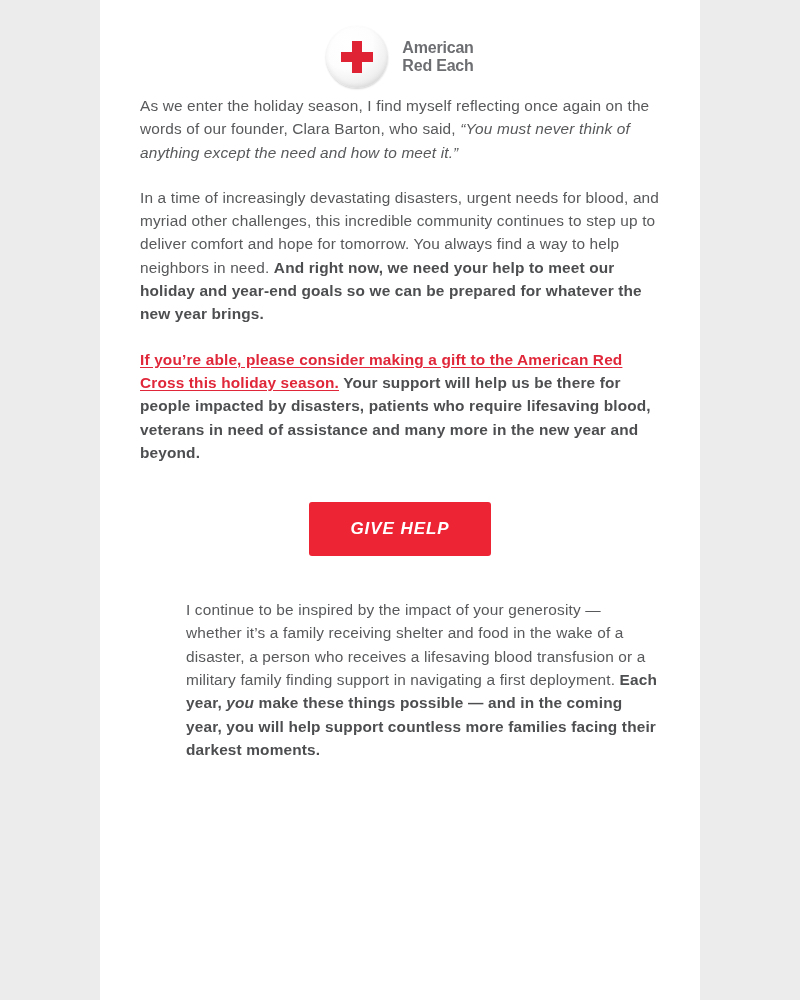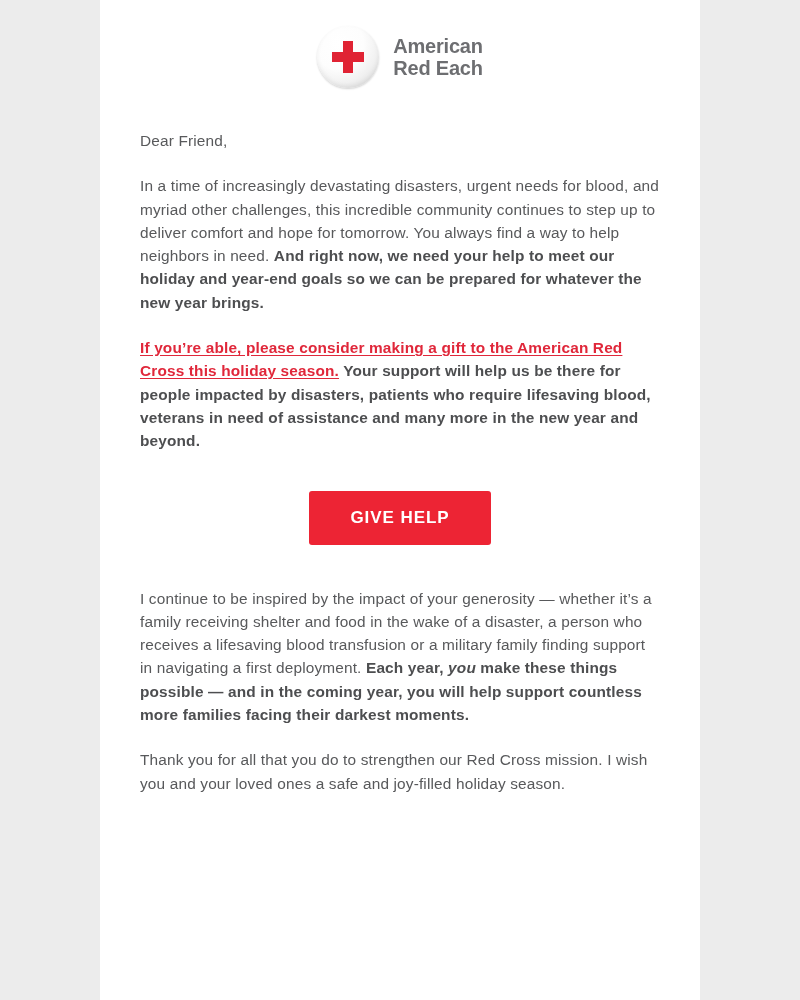--- a/index.html
+++ b/index.html
@@ -55,42 +55,42 @@
     border-radius: 50%;
     background: radial-gradient(circle at 34% 28%, #ffffff 0%, #fdfdfd 42%, #f1f1f1 66%, #dcdcdc 88%, #cfcfcf 100%);
     box-shadow: 0 1px 2px rgba(0,0,0,0.18), inset 0 -2px 4px rgba(0,0,0,0.06);
     display: flex;
     align-items: center;
     justify-content: center;
   }
   .logo-mark svg { display: block; }
   .logo-wordmark {
     color: #6d6e71;
-    font-size: 20px;
+    font-size: 16px;
     font-weight: bold;
     line-height: 1.12;
     letter-spacing: -0.2px;
     white-space: nowrap;
   }
   .logo-wordmark .l1 { display: block; }
   .logo-wordmark .l2 { display: block; }
 
   
   .body-area {
     padding: 0 40px;
   }
   p.copy {
     color: #58595b;
     font-size: 15.4px;
     line-height: 23.3px;
     margin: 0 0 22px 0;
     letter-spacing: 0.01em;
   }
   p.copy.first { margin-top: 35px; }
-  p.copy.tight-top { margin-top: 0; }
+  p.copy.tight-top { margin-top: 0; margin-left: 46px; }
 
   .b { font-weight: bold; color: #4d4e50; }
   .i { font-style: italic; }
   .bi { font-weight: bold; font-style: italic; color: #4d4e50; }
 
   a.redlink {
     color: #e0273a;
     font-weight: bold;
     text-decoration: underline;
     text-underline-offset: 2px;
@@ -98,20 +98,21 @@
   }
   p.allbold {
     font-weight: bold;
     color: #4d4e50;
   }
 
   
   .cta-wrap {
     text-align: center;
     margin: 38px 0 42px 0;
+    font-style: italic;
   }
   .cta-button {
     display: inline-block;
     background: #ed2434;
     color: #ffffff;
     font-size: 17px;
     font-weight: bold;
     letter-spacing: 0.055em;
     padding: 18px 41px 19px 41px;
     border-radius: 3px;
@@ -137,39 +138,38 @@
         </div>
         <div class="logo-wordmark">
           <span class="l1">American</span>
           <span class="l2">Red Each</span>
         </div>
       </div>
     </div>
 
     <div class="body-area">
 
-      <p class="copy first">Dear Friend,</p>
 
+      <p class="copy">
+        <span>As we enter the holiday season, I find myself reflecting once again on the words of our founder, Clara Barton, who said, </span><span class="i">“You must never think of anything except the need and how to meet it.”</span>
+      </p>
 
       <p class="copy">
         <span>In a time of increasingly devastating disasters, urgent needs for blood, and myriad other challenges, this incredible community continues to step up to deliver comfort and hope for tomorrow. You always find a way to help neighbors in need. </span><span class="b">And right now, we need your help to meet our holiday and year-end goals so we can be prepared for whatever the new year brings.</span>
       </p>
 
       <p class="copy allbold">
         <a class="redlink" href="#">If you’re able, please consider making a gift to the American Red Cross this holiday season.</a><span> Your support will help us be there for people impacted by disasters, patients who require lifesaving blood, veterans in need of assistance and many more in the new year and beyond.</span>
       </p>
 
       <div class="cta-wrap">
         <a class="cta-button" href="#">GIVE HELP</a>
       </div>
 
       <p class="copy tight-top">
         <span>I continue to be inspired by the impact of your generosity — whether it’s a family receiving shelter and food in the wake of a disaster, a person who receives a lifesaving blood transfusion or a military family finding support in navigating a first deployment. </span><span class="b">Each year, </span><span class="bi">you</span><span class="b"> make these things possible — and in the coming year, you will help support countless more families facing their darkest moments.</span>
       </p>
 
 
-      <p class="copy">
-        <span>Thank you for all that you do to strengthen our Red Cross mission. I wish you and your loved ones a safe and joy-filled holiday season.</span>
-      </p>
 
     </div>
   </div>
 </div>
 
 </body></html>

